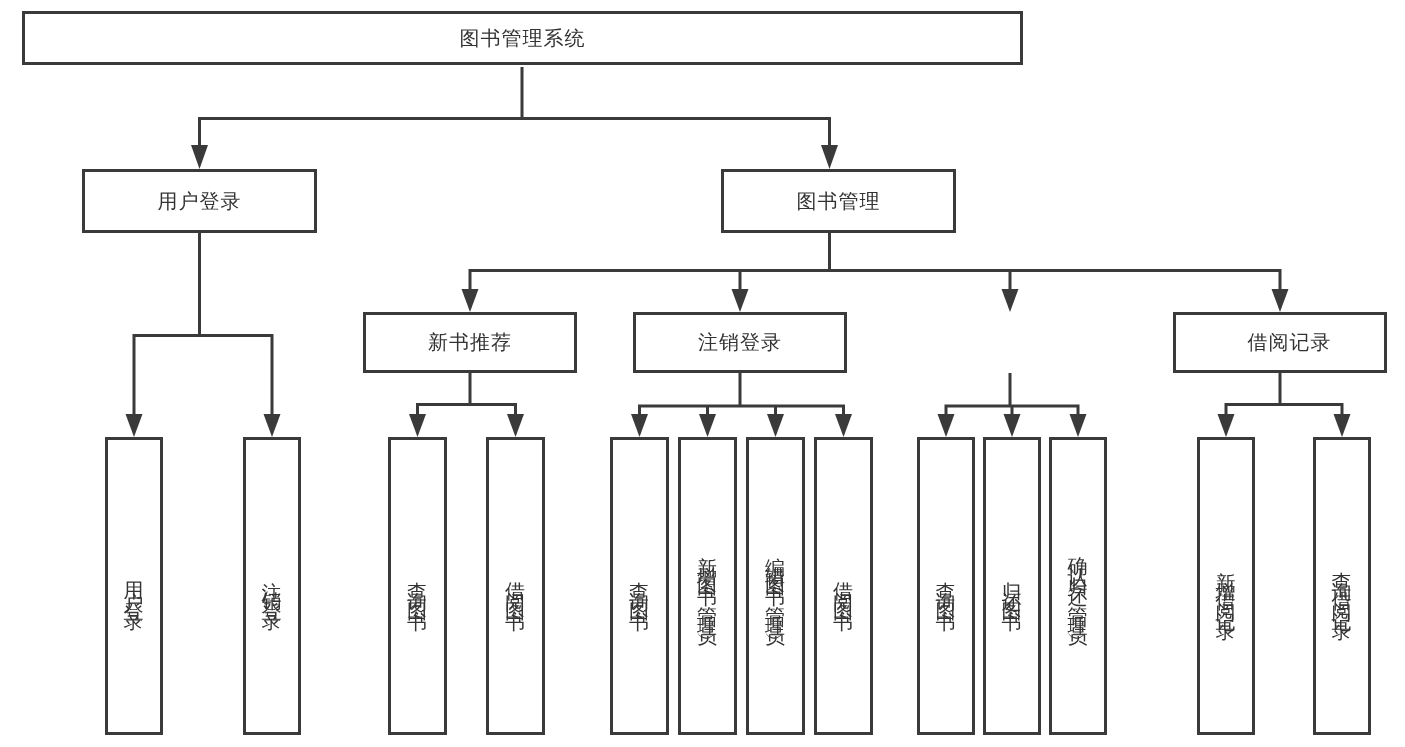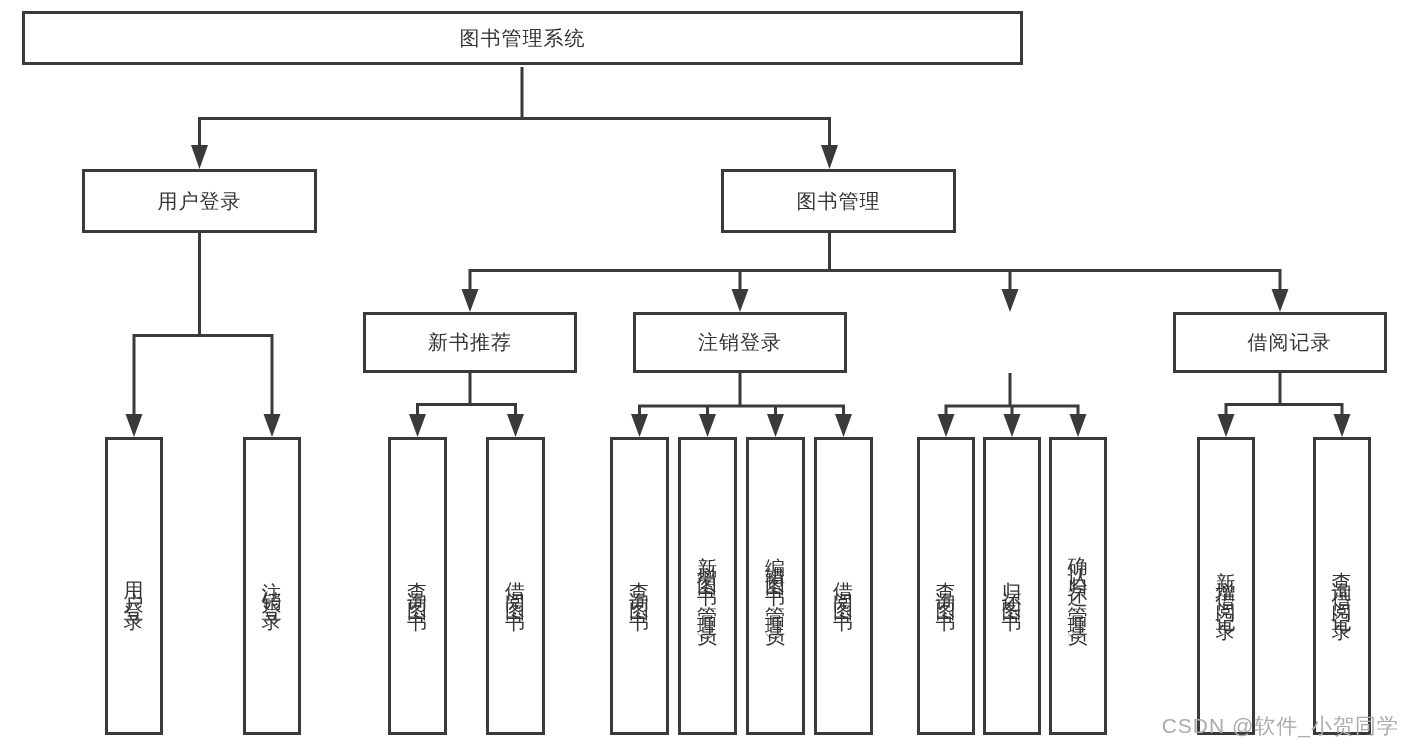--- a/index.html
+++ b/index.html
@@ -168,14 +168,13 @@
     <span class="vlabel">确认归还（管理员）</span>
   </div>
 
   <div class="box leaf lf-5a">
     <span class="vlabel">新增借阅记录</span>
   </div>
   <div class="box leaf lf-5b">
     <span class="vlabel">查询借阅记录</span>
   </div>
 
-  <div class="watermark">CSDN @软件_小贺同学</div>
 </div>
 
 </body></html>

